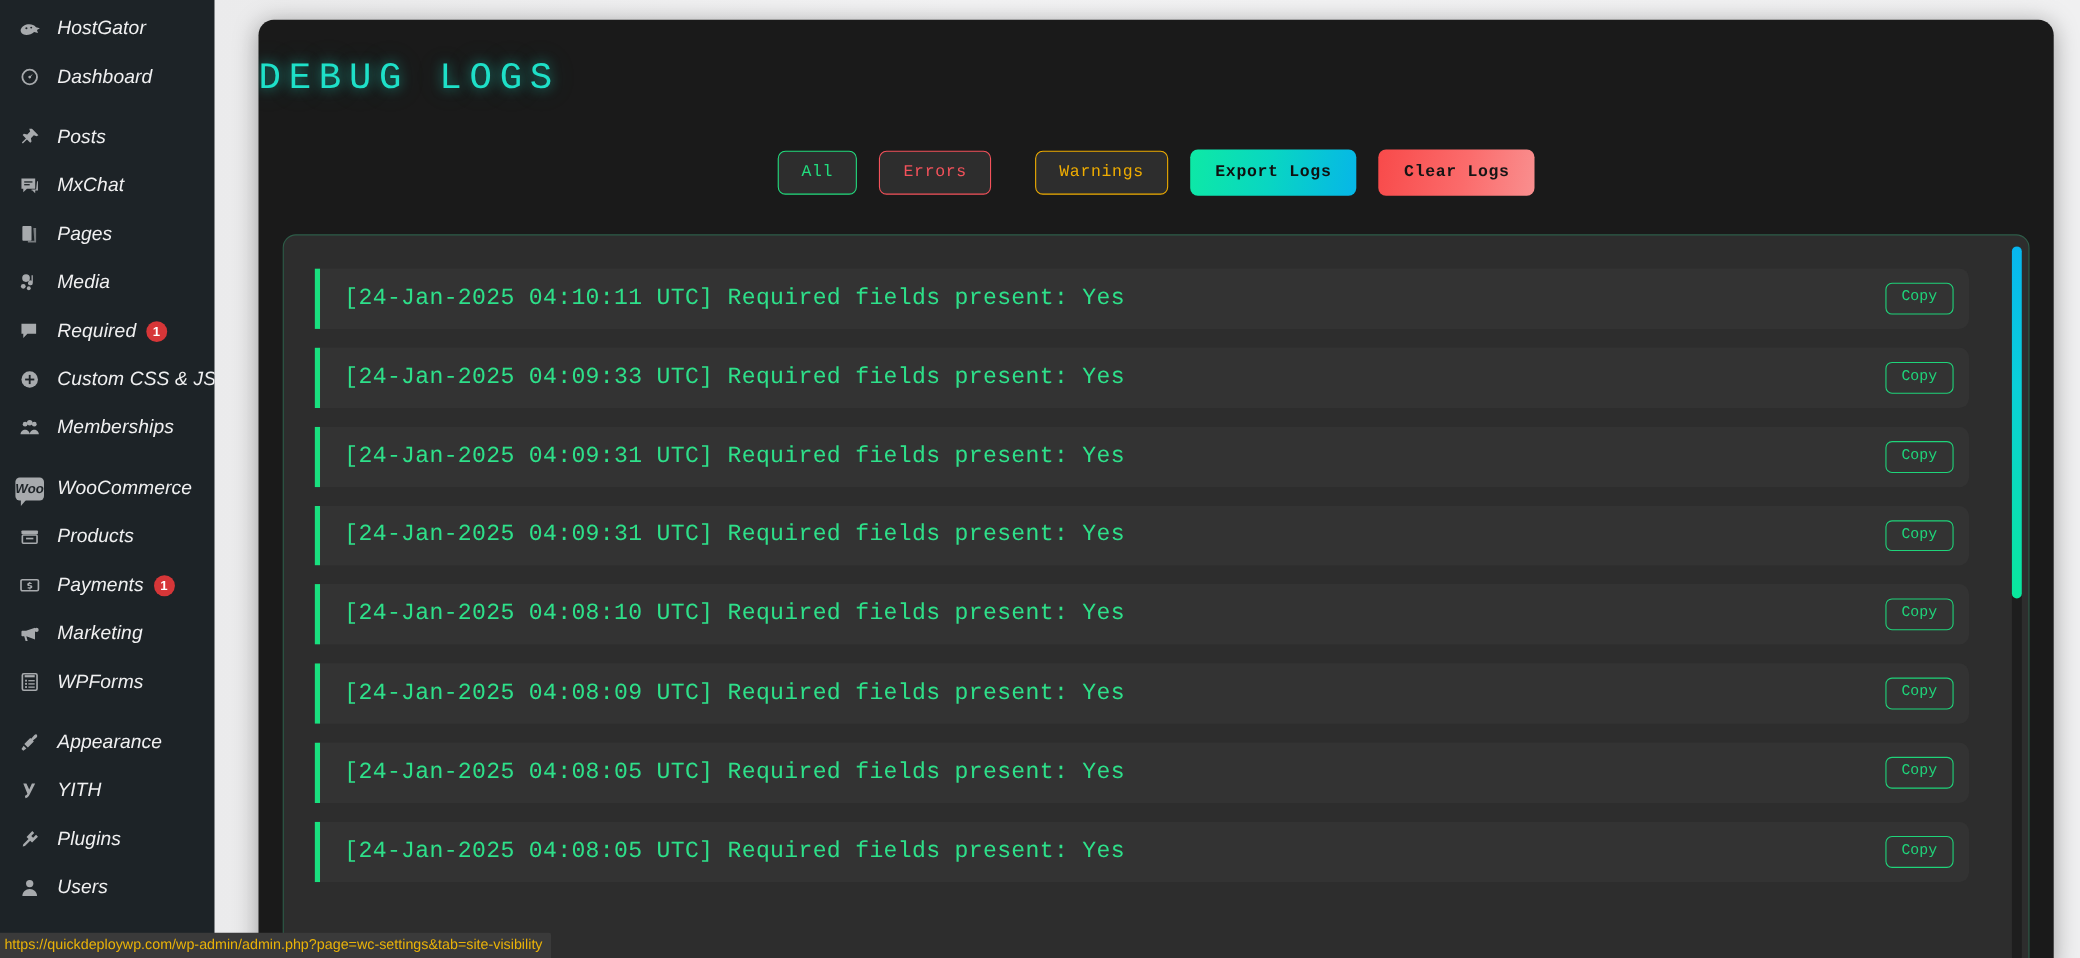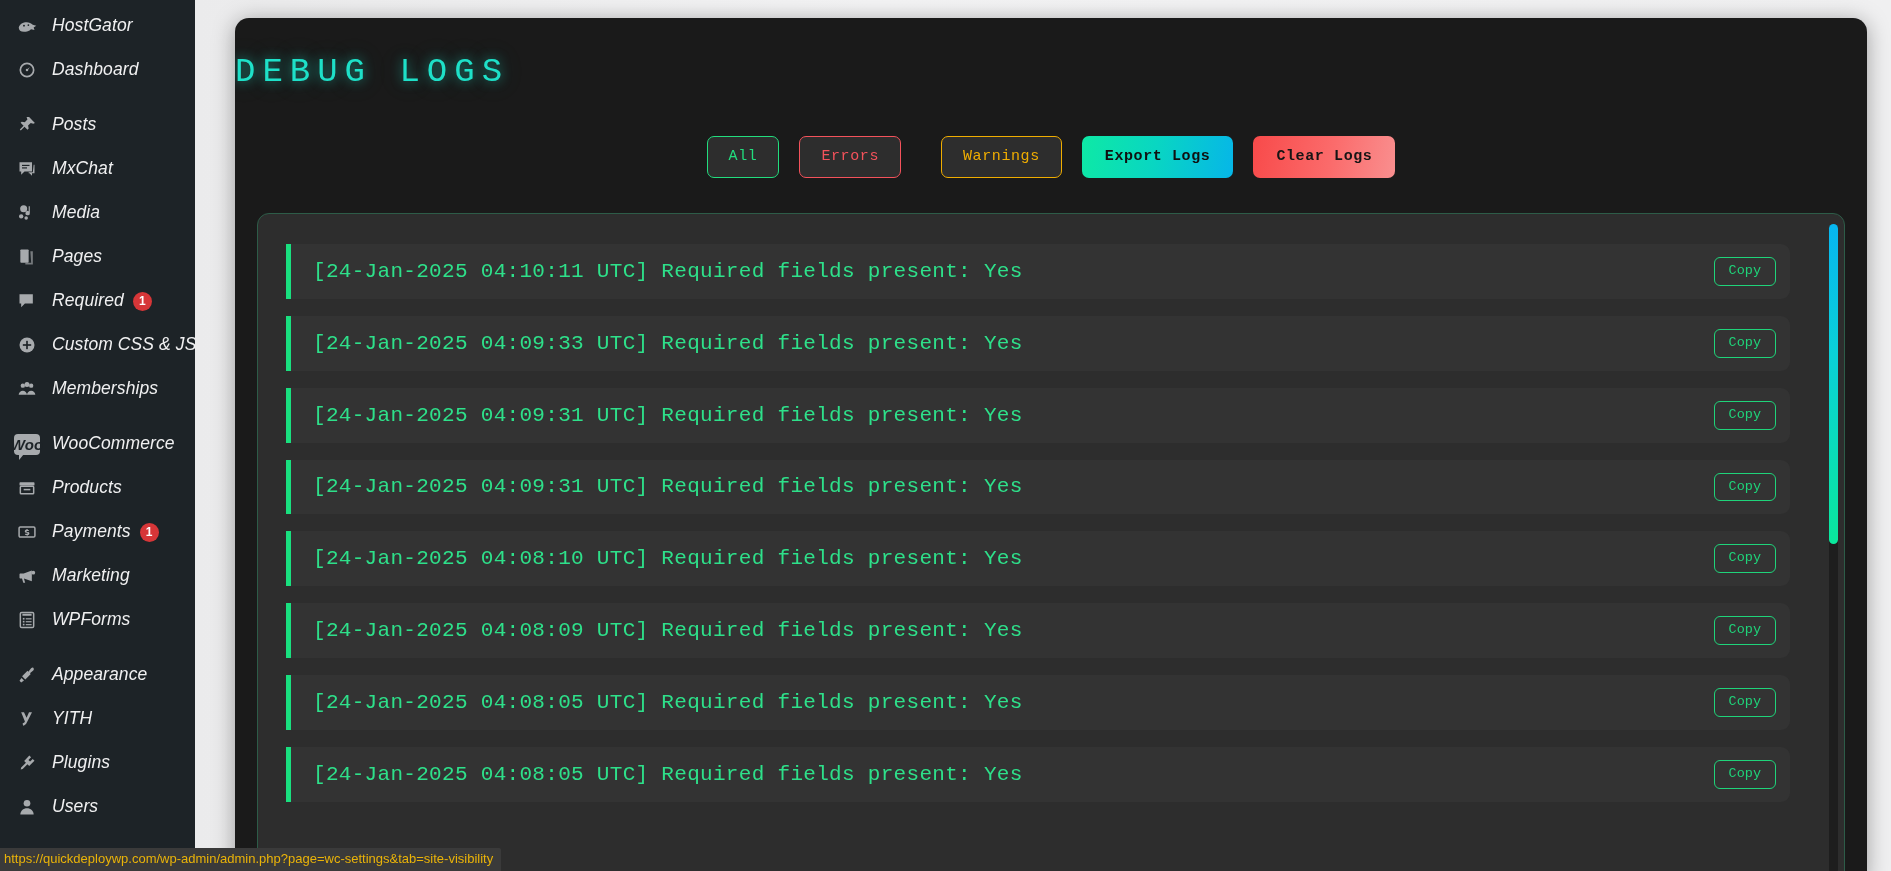--- a/index.html
+++ b/index.html
@@ -74,21 +74,21 @@
     color: #fff;
     font-size: 12px;
     font-weight: 600;
     line-height: 1;
   }
 
   .woo-badge {
     width: 26px; height: 21px;
     background: #a7aaad;
     color: #1d2327;
-    font-size: 15px;
+    font-size: 12px;
     font-weight: 700;
     font-style: italic;
     display: flex;
     align-items: center;
     justify-content: center;
     border-radius: 4px;
     position: relative;
   }
   .woo-badge::after {
     content: "";
@@ -126,20 +126,21 @@
     font-weight: 400;
     letter-spacing: 7px;
     color: #1ee0c8;
     text-shadow: 0 0 11px rgba(30,224,200,.55), 0 0 26px rgba(30,224,200,.25);
   }
 
   
   .toolbar {
     display: flex;
     justify-content: center;
+    align-items: center;
     gap: 20px;
     margin-top: 45px;
   }
 
   .btn {
     font-family: "Liberation Mono", "DejaVu Sans Mono", monospace;
     font-size: 15px;
     letter-spacing: .6px;
     padding: 11px 21px;
     border-radius: 7px;
@@ -301,36 +302,36 @@
             <rect x="6" y="7" width="9" height="1.4" fill="#1d2327"></rect>
             <rect x="6" y="10" width="6" height="1.4" fill="#1d2327"></rect>
             <path d="M20 7h1v10h-3v3l-3-3h-1v-1h5z"></path>
           </svg>
         </span>
         <span class="menu-label">MxChat</span>
       </div>
       <div class="menu-item">
         <span class="menu-icon">
           <svg width="20" height="20" viewBox="0 0 24 24">
+            <rect x="4" y="3" width="10" height="16" rx="1"></rect>
+            <path d="M16 5h3v16h-9v-2h7z" opacity=".65"></path>
+          </svg>
+        </span>
+        <span class="menu-label">Pages</span>
+      </div>
+      <div class="menu-item">
+        <span class="menu-icon">
+          <svg width="20" height="20" viewBox="0 0 24 24">
             <circle cx="8" cy="7" r="4.2"></circle>
             <path d="M14 4h1.4v8.2a2.6 2.6 0 11-1.4-2.3z"></path>
             <circle cx="5" cy="16" r="2.6"></circle>
             <circle cx="11" cy="18" r="2.1"></circle>
           </svg>
         </span>
         <span class="menu-label">Media</span>
-      </div>
-      <div class="menu-item">
-        <span class="menu-icon">
-          <svg width="20" height="20" viewBox="0 0 24 24">
-            <rect x="4" y="3" width="10" height="16" rx="1"></rect>
-            <path d="M16 5h3v16h-9v-2h7z" opacity=".65"></path>
-          </svg>
-        </span>
-        <span class="menu-label">Pages</span>
       </div>
       <div class="menu-item">
         <span class="menu-icon">
           <svg width="20" height="20" viewBox="0 0 24 24">
             <path d="M3 4h16v11H9.5L5 19.5V15H3z"></path>
           </svg>
         </span>
         <span class="menu-label">Required</span>
         <span class="badge">1</span>
       </div>

